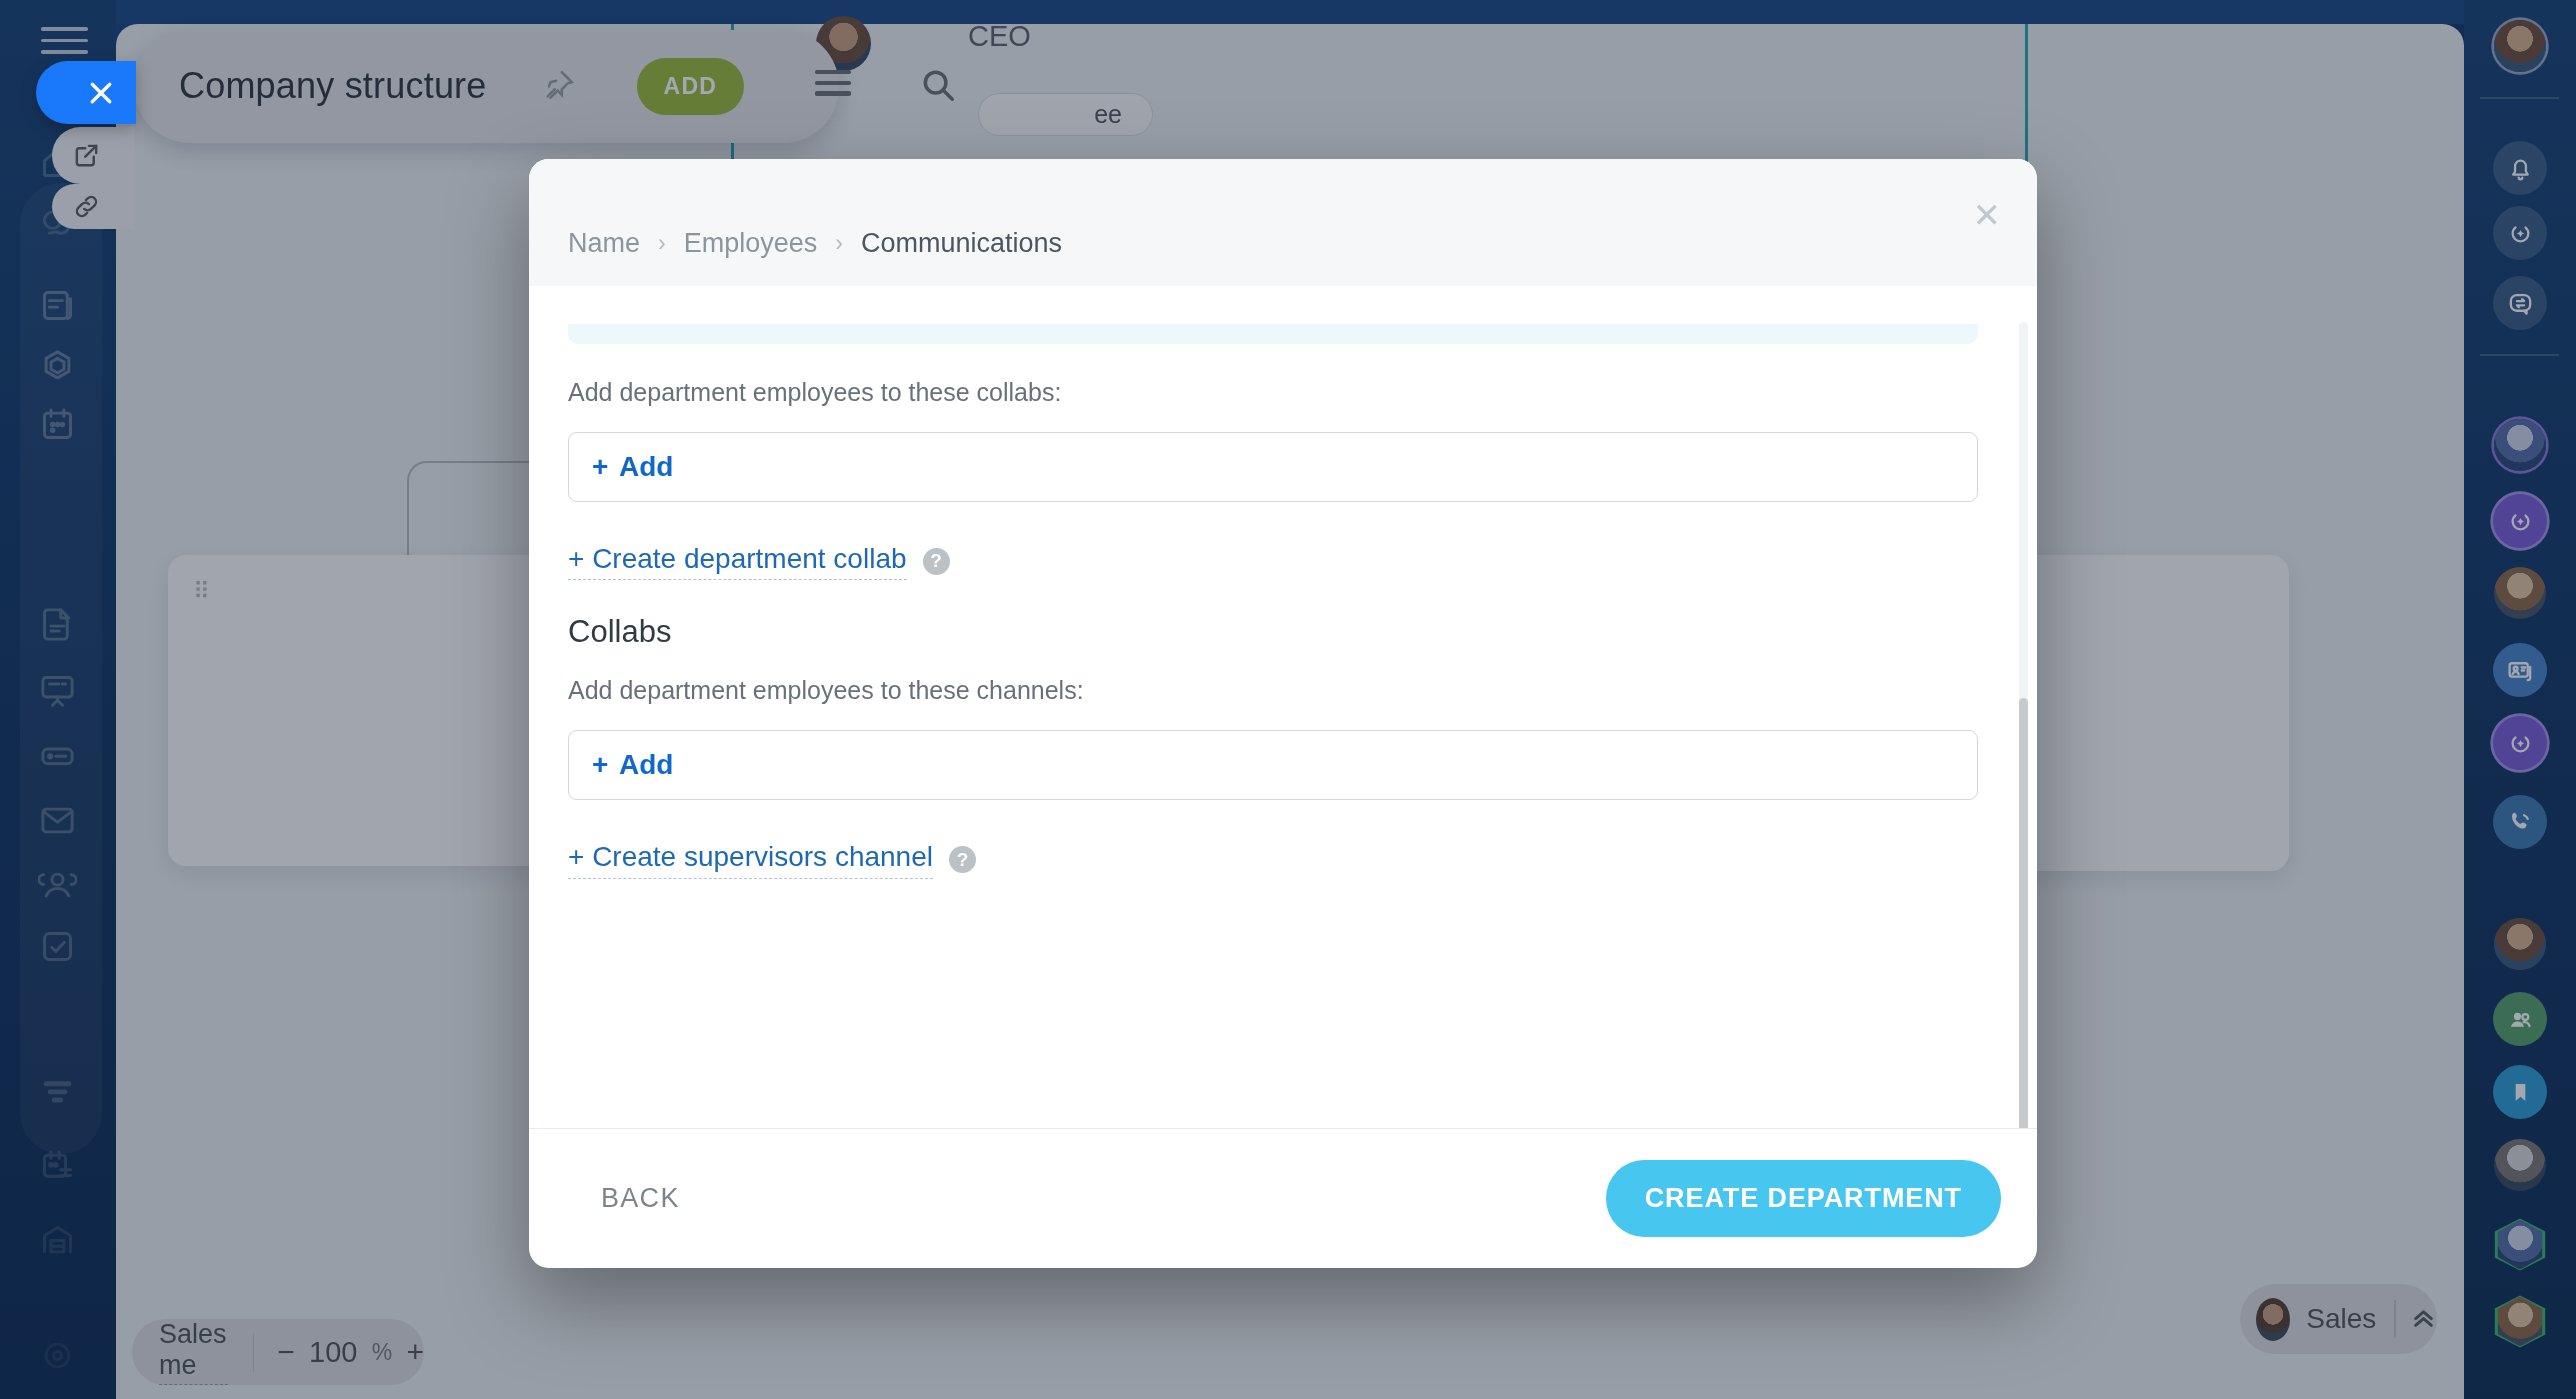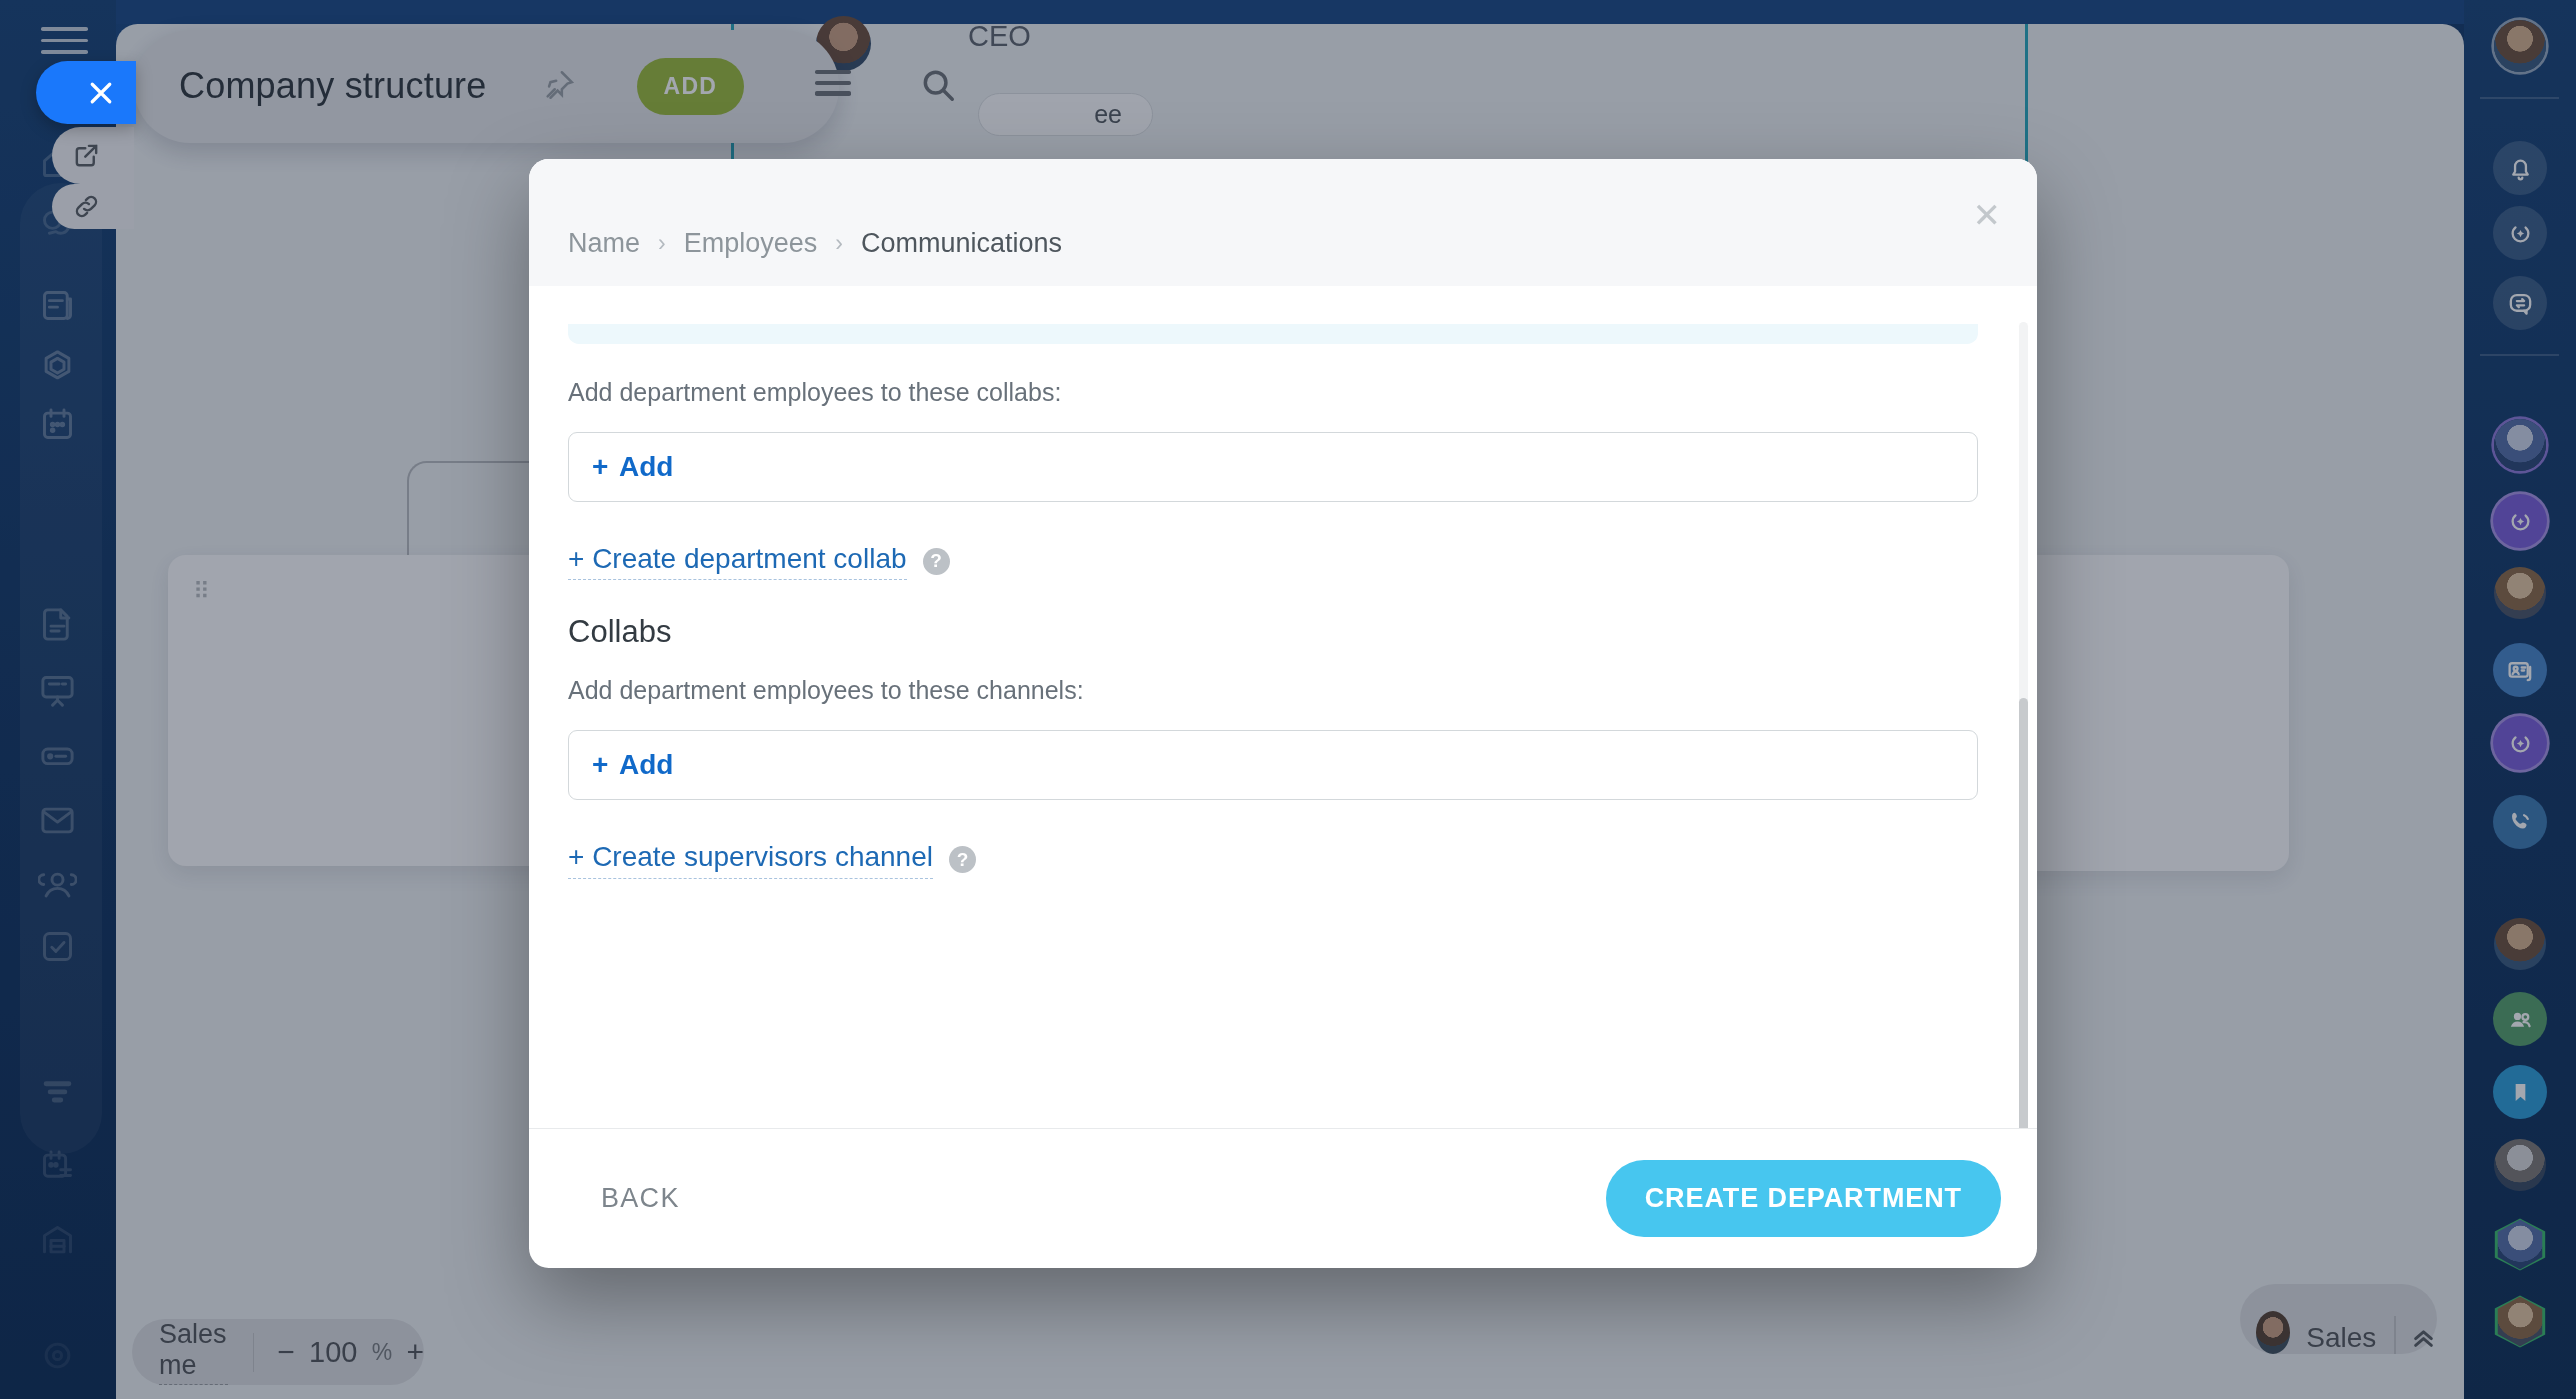--- a/index.html
+++ b/index.html
@@ -71,21 +71,21 @@
 
   
   #bottom-pill { left:132px; top:1319px; width:292px; height:66px; background:#dcdee1; border-radius:34px; z-index:2; display:flex; align-items:center; font-size:27px; color:#55585c; }
   #find-me { margin-left:27px; border-bottom:1.8px dashed #9b9ea2; padding-bottom:2.7px; }
   #bp-sep { width:1.8px; height:39px; background:#c3c5c8; margin:0 23px 0 25px; }
   #zoom-ctrl { display:flex; align-items:center; gap:14.3px; }
   #zoom-ctrl .pm { font-size:30px; color:#55585c; }
   #zoom-pct { font-size:29px; }
   #zoom-pctsign { font-size:23px; color:#7b7e82; }
 
-  #sales-pill { left:2240px; top:1284px; width:197px; height:70px; background:#dcdee1; border-radius:36px; z-index:2; display:flex; align-items:flex-end; }
+  #sales-pill { left:2240px; top:1284px; width:197px; height:70px; background:#dcdee1; border-radius:36px; z-index:2; display:flex; align-items:center; }
   #sales-avatar { width:43px; height:43px; border-radius:50%; margin-left:16px; background:radial-gradient(circle at 50% 38%, #caa184 0 32%, #584436 33% 58%, #42525e 59%); }
   #sales-label { font-size:28px; color:#55585c; margin-left:16px; }
   #sales-sep { width:1.8px; height:38px; background:#c3c5c8; margin-left:18px; }
   #sales-collapse { margin-left:14.3px; color:#5a5e63; }
   #sales-collapse svg { width:27px; height:27px; }
 
   
   #right-rail { left:2464px; top:0; width:112px; height:1400px; background:linear-gradient(180deg,#1b4679 0%,#143764 60%,#113158 100%); z-index:1; }
   .rr-item { position:absolute; left:50%; transform:translateX(-50%); display:flex; align-items:center; justify-content:center; }
   .rr-circle { width:54px; height:54px; border-radius:50%; color:#ffffff; display:flex; align-items:center; justify-content:center; }

